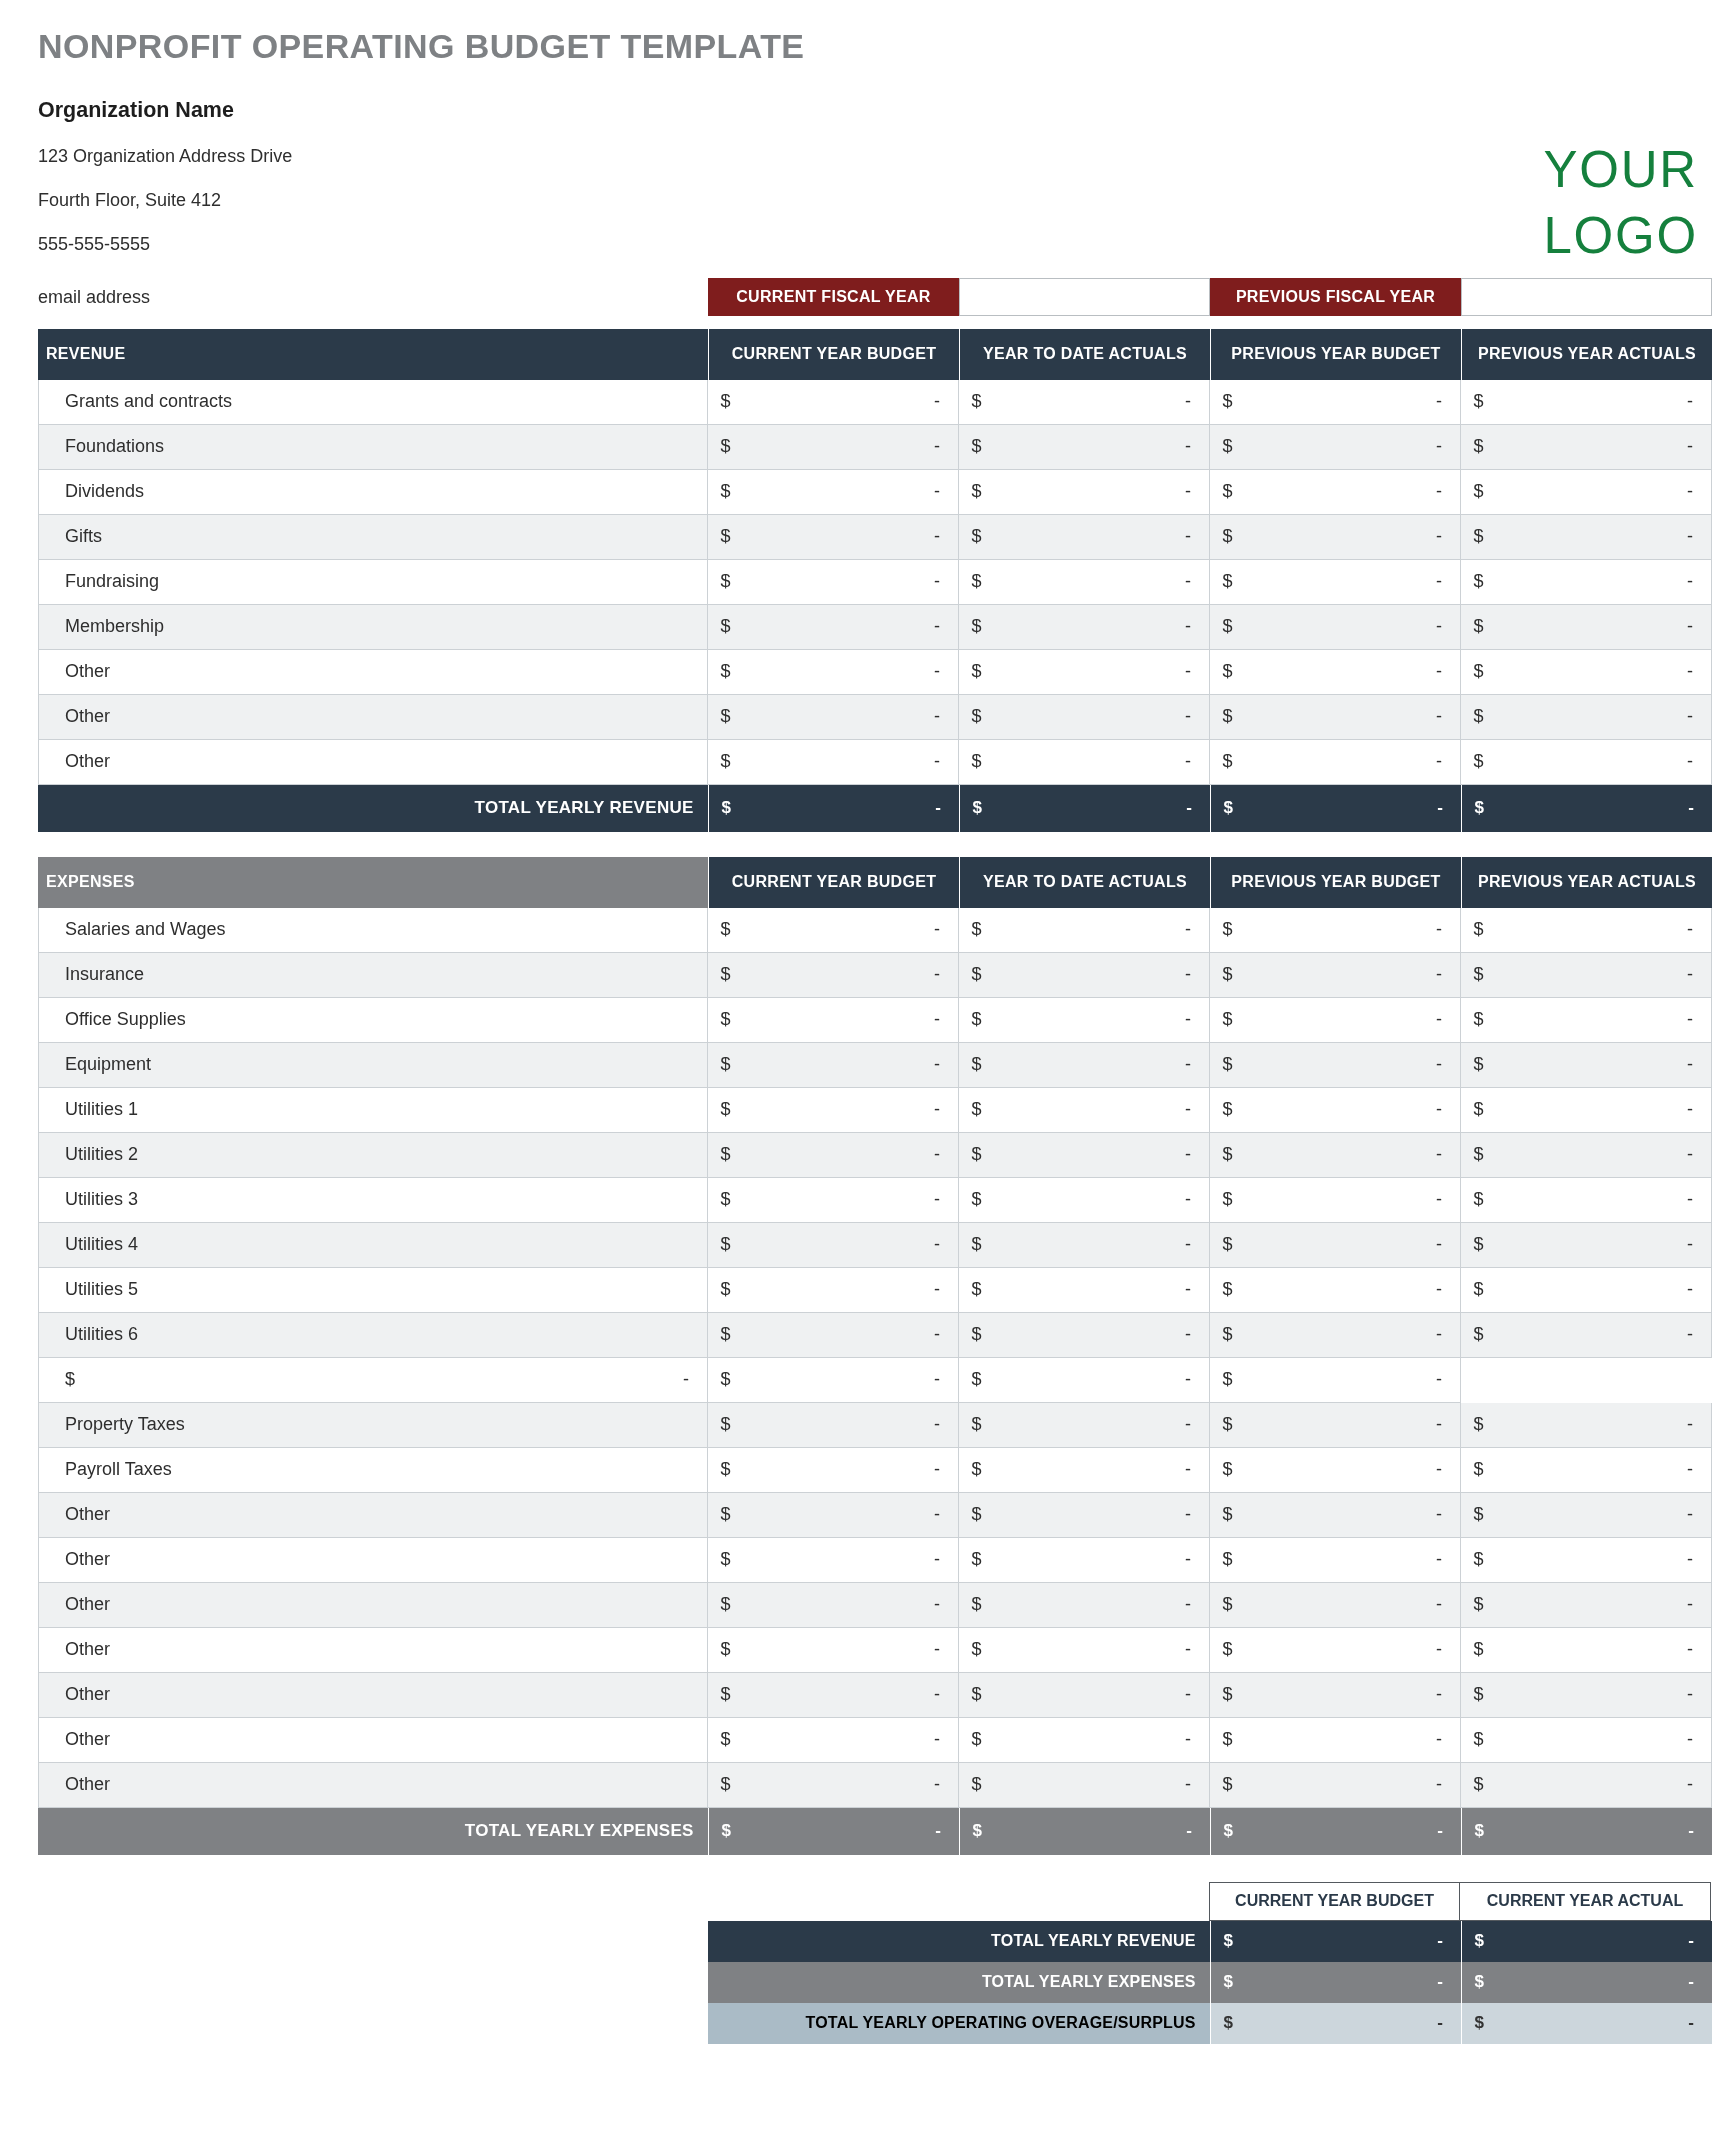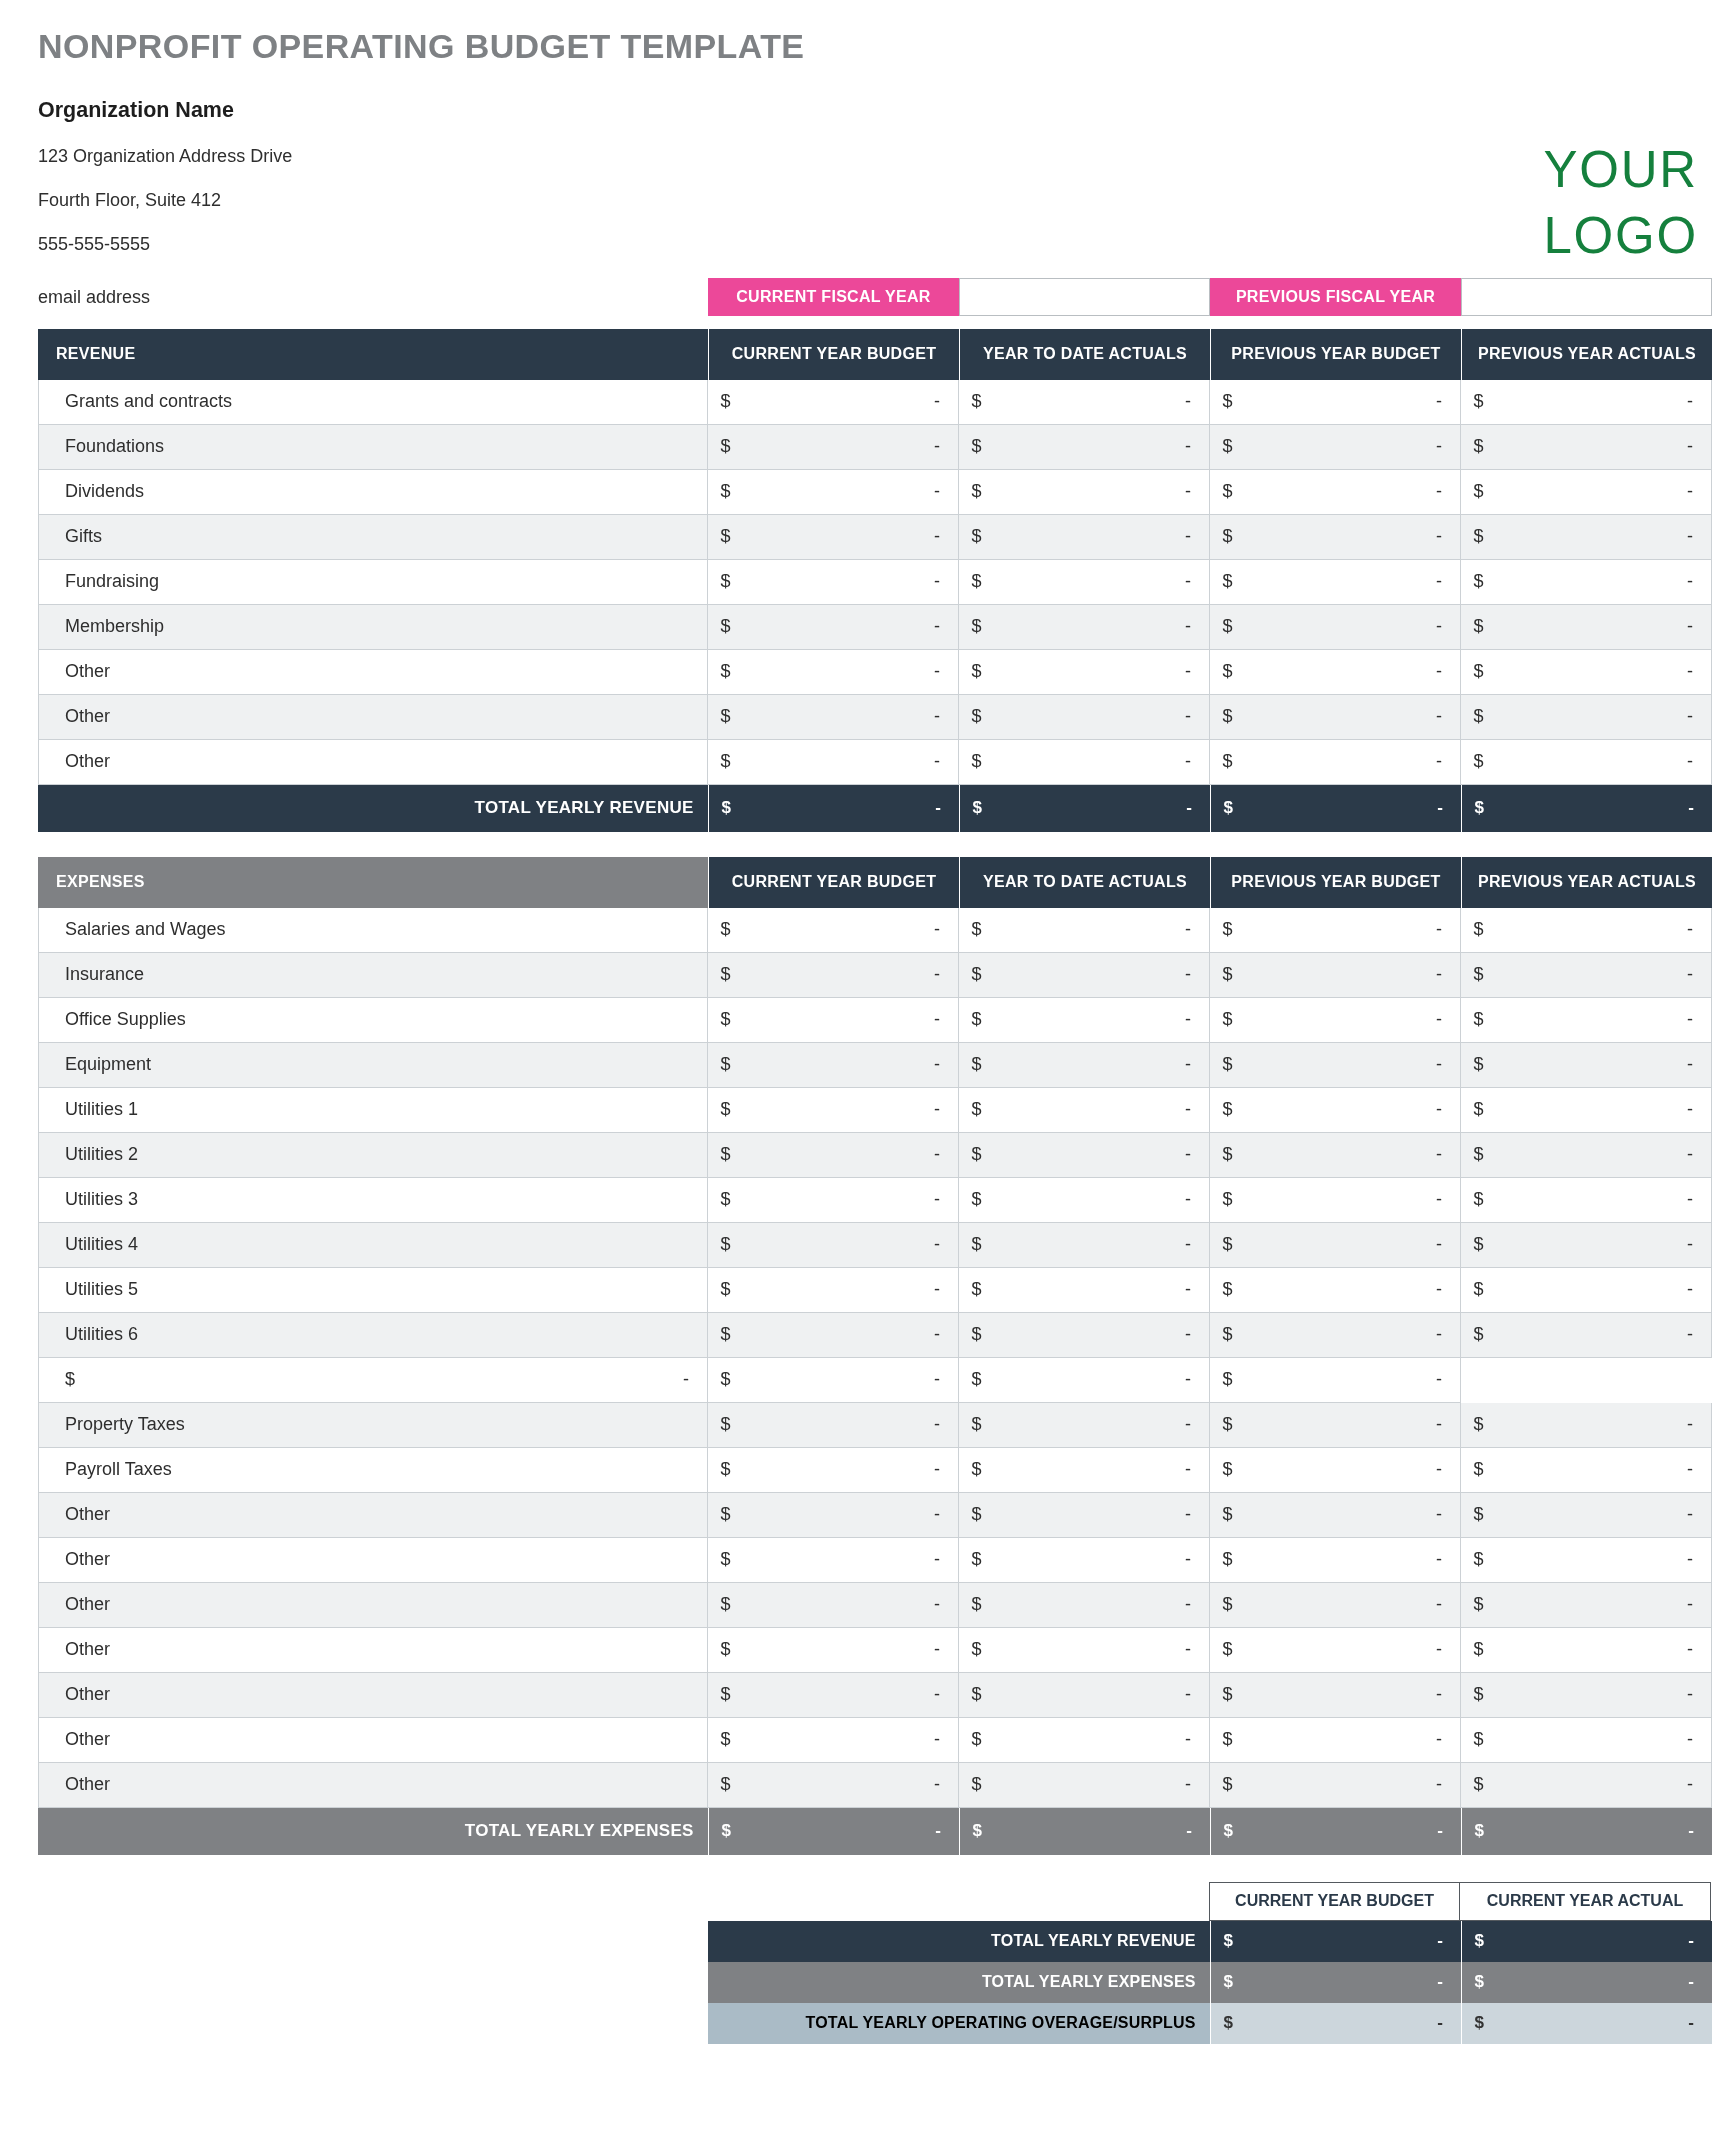--- a/index.html
+++ b/index.html
@@ -34,32 +34,32 @@
     letter-spacing: 1.8px;
   }
 
   .grid { display: grid; grid-template-columns: 670px 251px 251px 251px 251px; width: 1673px; }
   .cell { display: flex; align-items: center; min-width: 0; }
 
   
   .fiscal-row { height: 38px; margin-top: 10.7px; }
   .email-cell { font-size: 18px; color: #2e2e2e; }
   .fiscal-head {
-    background: #ec4899; color: #fff; font-weight: bold; font-size: 16px;
+    background: #7f1d1d; color: #fff; font-weight: bold; font-size: 16px;
     justify-content: center; letter-spacing: 0.3px;
   }
   .fiscal-input { background: #fff; border: 0.9px solid #b9bec2; }
 
   
   .table { margin-top: 12.5px; }
   .head-row .cell {
     height: 51px; background: #2b3a49; color: #ffffff; font-weight: bold;
     font-size: 16px; justify-content: center; letter-spacing: 0.3px;
   }
-  .head-row .cell:first-child { justify-content: flex-start; padding-left: 18px; }
+  .head-row .cell:first-child { justify-content: flex-start; padding-left: 8px; }
   .head-row .cell + .cell { border-left: 1.8px solid #ffffff; }
   .head-row .sec-gray { background: #7f8184; }
 
   .data-row .cell {
     height: 45px; background: #ffffff;
     border-right: 0.9px solid #ccd1d5; border-bottom: 0.9px solid #ccd1d5;
     font-size: 18px; color: #2e2e2e;
   }
   .data-row .cell:first-child { border-left: 0.9px solid #ccd1d5; padding-left: 26px; }
   .rows .data-row:nth-child(even) .cell { background: #eff1f2; }

